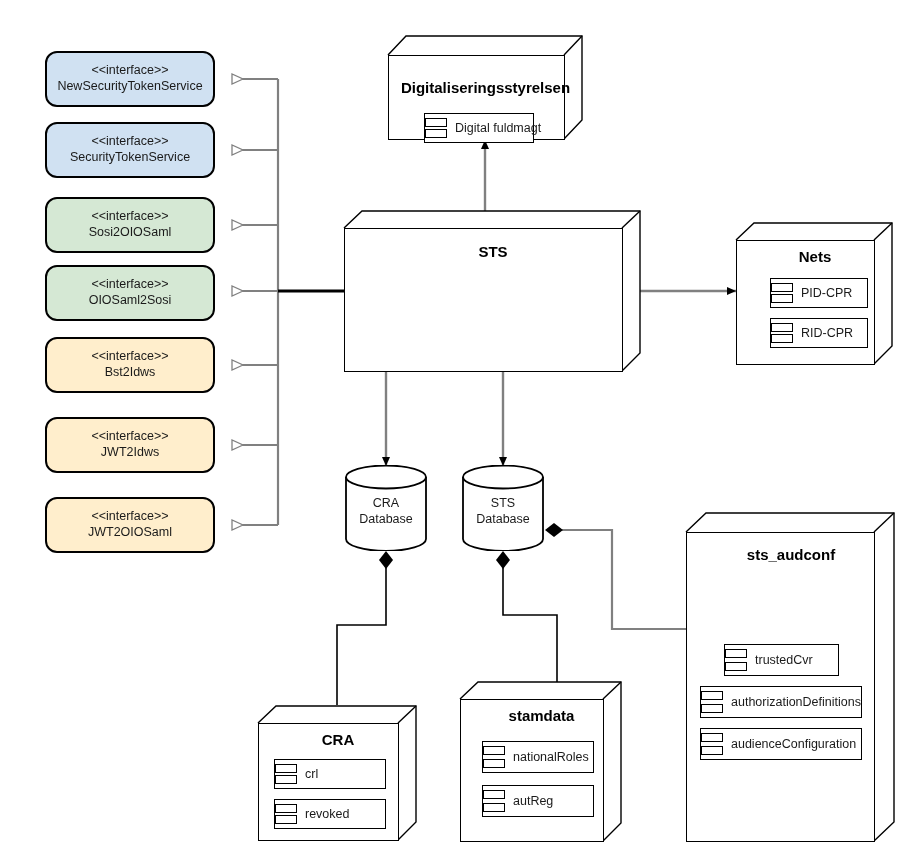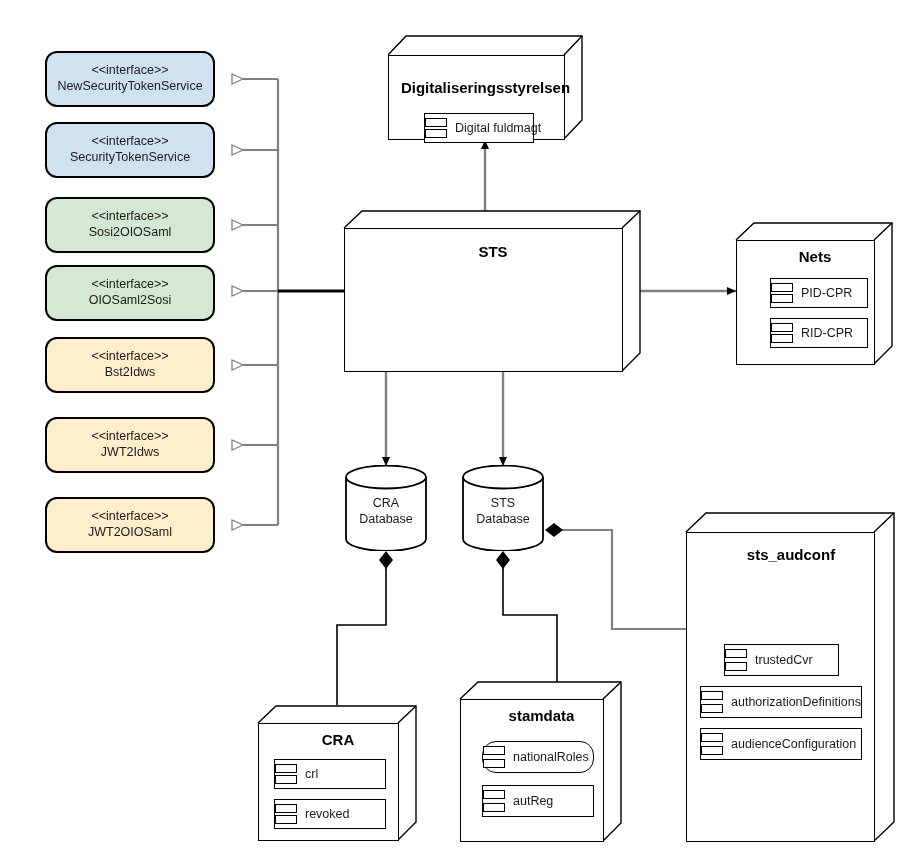--- a/index.html
+++ b/index.html
@@ -286,21 +286,21 @@
     </div>
   </div>
 
   <div class="node3d" style="left:460px; top:681px; width:163px; height:162px;">
     <svg class="depth-svg" width="163" height="162">
       <path d="M0,18 L18,1 L161,1 L161,142 L143,160" fill="#ffffff" stroke="#000000" stroke-width="1.4" stroke-linejoin="miter"></path>
       <path d="M143,18 L161,1" fill="none" stroke="#000000" stroke-width="1.4"></path>
     </svg>
     <div class="face" style="top:18px; width:144px; height:143px;"></div>
     <div class="node-title" style="top:26px;">stamdata</div>
-    <div class="subcomp" style="left:22px; top:60px; width:112px; height:32px;border-radius:14px;">
+    <div class="subcomp" style="left:22px; top:60px; width:112px; height:32px;">
       <span class="lug lug-a"></span>
       <span class="lug lug-b"></span>
       <span class="sc-label">nationalRoles</span>
     </div>
     <div class="subcomp" style="left:22px; top:104px; width:112px; height:32px;">
       <span class="lug lug-a"></span>
       <span class="lug lug-b"></span>
       <span class="sc-label">autReg</span>
     </div>
   </div>

